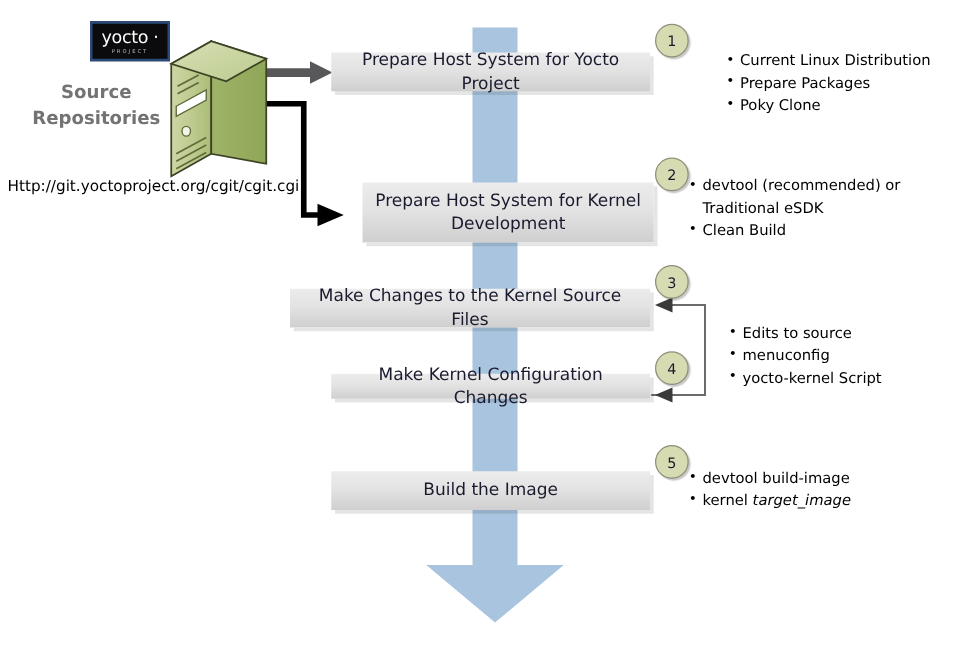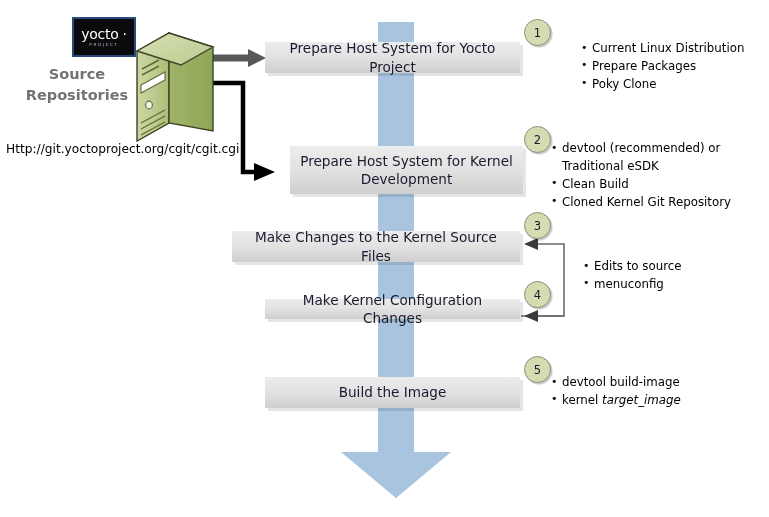--- a/index.html
+++ b/index.html
@@ -21,21 +21,21 @@
   #flow-arrow {
     position: absolute;
     left: 0; top: 0;
     width: 769px; height: 517px;
     pointer-events: none;
   }
   
   .logo-box {
     position: absolute;
     left: 72px; top: 17px;
-    width: 64px; height: 40px;
+    width: 64px; height: 32px;
     background: #0b0b0d;
     border: 2px solid #2a4a7a;
     box-sizing: border-box;
     display: flex;
     flex-direction: column;
     align-items: center;
     justify-content: center;
     line-height: 1;
   }
   .logo-word {
@@ -238,26 +238,26 @@
   <ul class="blist" id="bullets-1">
     <li>Current Linux Distribution</li>
     <li>Prepare Packages</li>
     <li>Poky Clone</li>
   </ul>
 
   <ul class="blist" id="bullets-2">
     <li>devtool (recommended) or
 Traditional eSDK</li>
     <li>Clean Build</li>
-    <li>Cloned Kernel Git Repository</li>
   </ul>
 
   <ul class="blist" id="bullets-3">
     <li>Edits to source</li>
     <li>menuconfig</li>
+    <li>yocto-kernel Script</li>
   </ul>
 
   <ul class="blist" id="bullets-5">
     <li>devtool build-image</li>
     <li><span>kernel </span><span class="ital">target_image</span></li>
   </ul>
 
 </div>
 
 </body></html>

